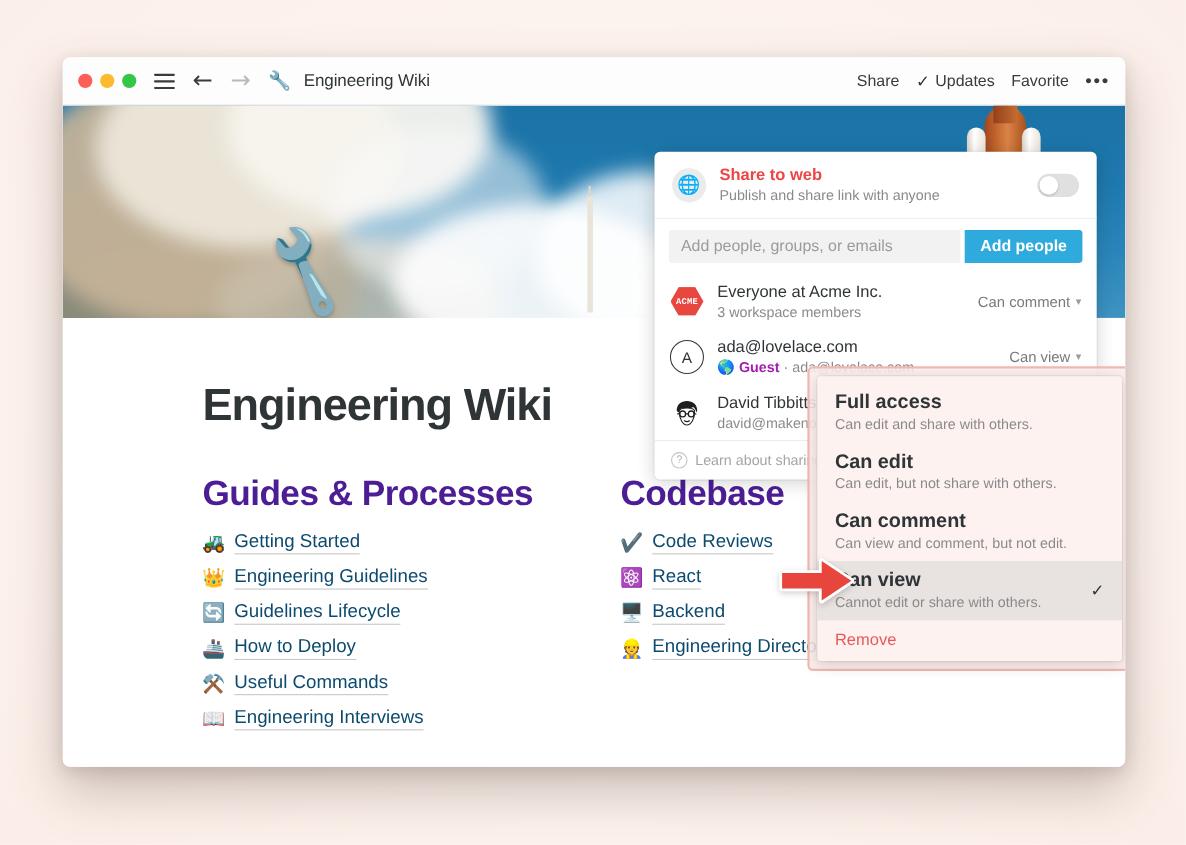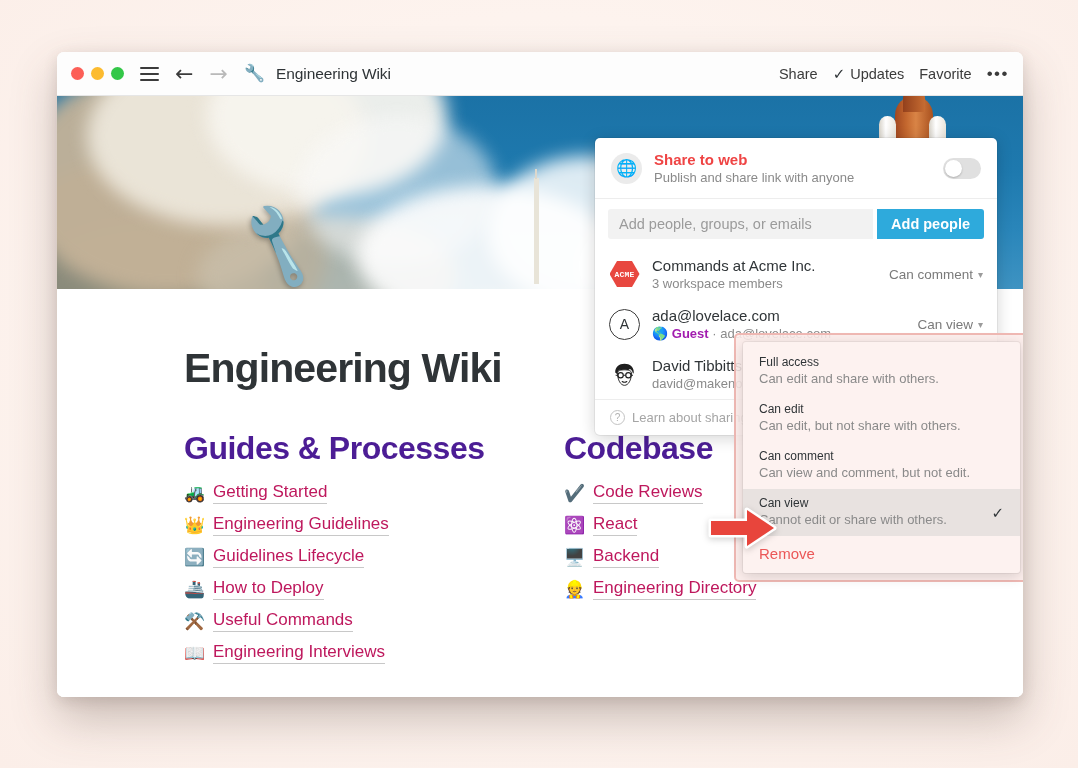--- a/index.html
+++ b/index.html
@@ -147,21 +147,21 @@
   .col-title {
     font-size: 32px; font-weight: bold; color:#4c1d95; letter-spacing:-0.5px;
     margin-bottom: 10px;
   }
   .link-row {
     display:flex; align-items:center; gap: 9px;
     height: 32px;
   }
   .link-emoji { font-size: 17px; width:20px; text-align:center; line-height:1; }
   .link-text {
-    font-size: 17px; color:#be185d;
+    font-size: 17px; color:#0c4a6e;
     border-bottom: 1px solid #c8c8c8;
     padding-bottom: 1px; cursor: pointer;
   }
 
   
   #share-panel {
     position:absolute; left: 538px; top: 42px;
     width: 402px;
     background:#fff;
     border-radius: 5px;
@@ -281,21 +281,21 @@
     border-radius: 3px;
     box-shadow: 0 3px 14px rgba(15,15,15,0.16), 0 0 0 1px rgba(15,15,15,0.05);
     padding: 6px 0 0 0;
     overflow:hidden;
   }
   .perm-item {
     padding: 7px 16px 9px 16px;
     position:relative; cursor:pointer;
   }
   .perm-item.selected { background:#e8e2e0; }
-  .perm-title { font-size: 12px; color:#2f3437; }
+  .perm-title { font-size: 18px; color:#2f3437;font-weight:bold; }
   .perm-desc { font-size: 13px; color:#8a8a8a; margin-top: 2px; }
   .perm-check {
     position:absolute; right: 16px; top: 50%; transform: translateY(-50%);
     font-size: 15px; color:#2f3437; font-family:"DejaVu Sans", sans-serif;
   }
   #perm-remove {
     padding: 9px 16px 11px 16px;
     font-size: 15px; color:#eb5757; cursor:pointer;
   }
 
@@ -448,21 +448,21 @@
 
         <div class="person-row">
           <div class="person-av">
             <div id="acme-badge">
               <div id="acme-hex">
                   <span>ACME</span>
                 </div>
             </div>
           </div>
           <div class="person-info">
-            <div class="person-name">Commands at Acme Inc.</div>
+            <div class="person-name">Everyone at Acme Inc.</div>
             <div class="person-sub">3 workspace members</div>
           </div>
           <div class="person-perm">
             <span>Can comment</span>
             <span class="caret">▾</span>
           </div>
         </div>
 
         <div class="person-row">
           <div class="person-av">

